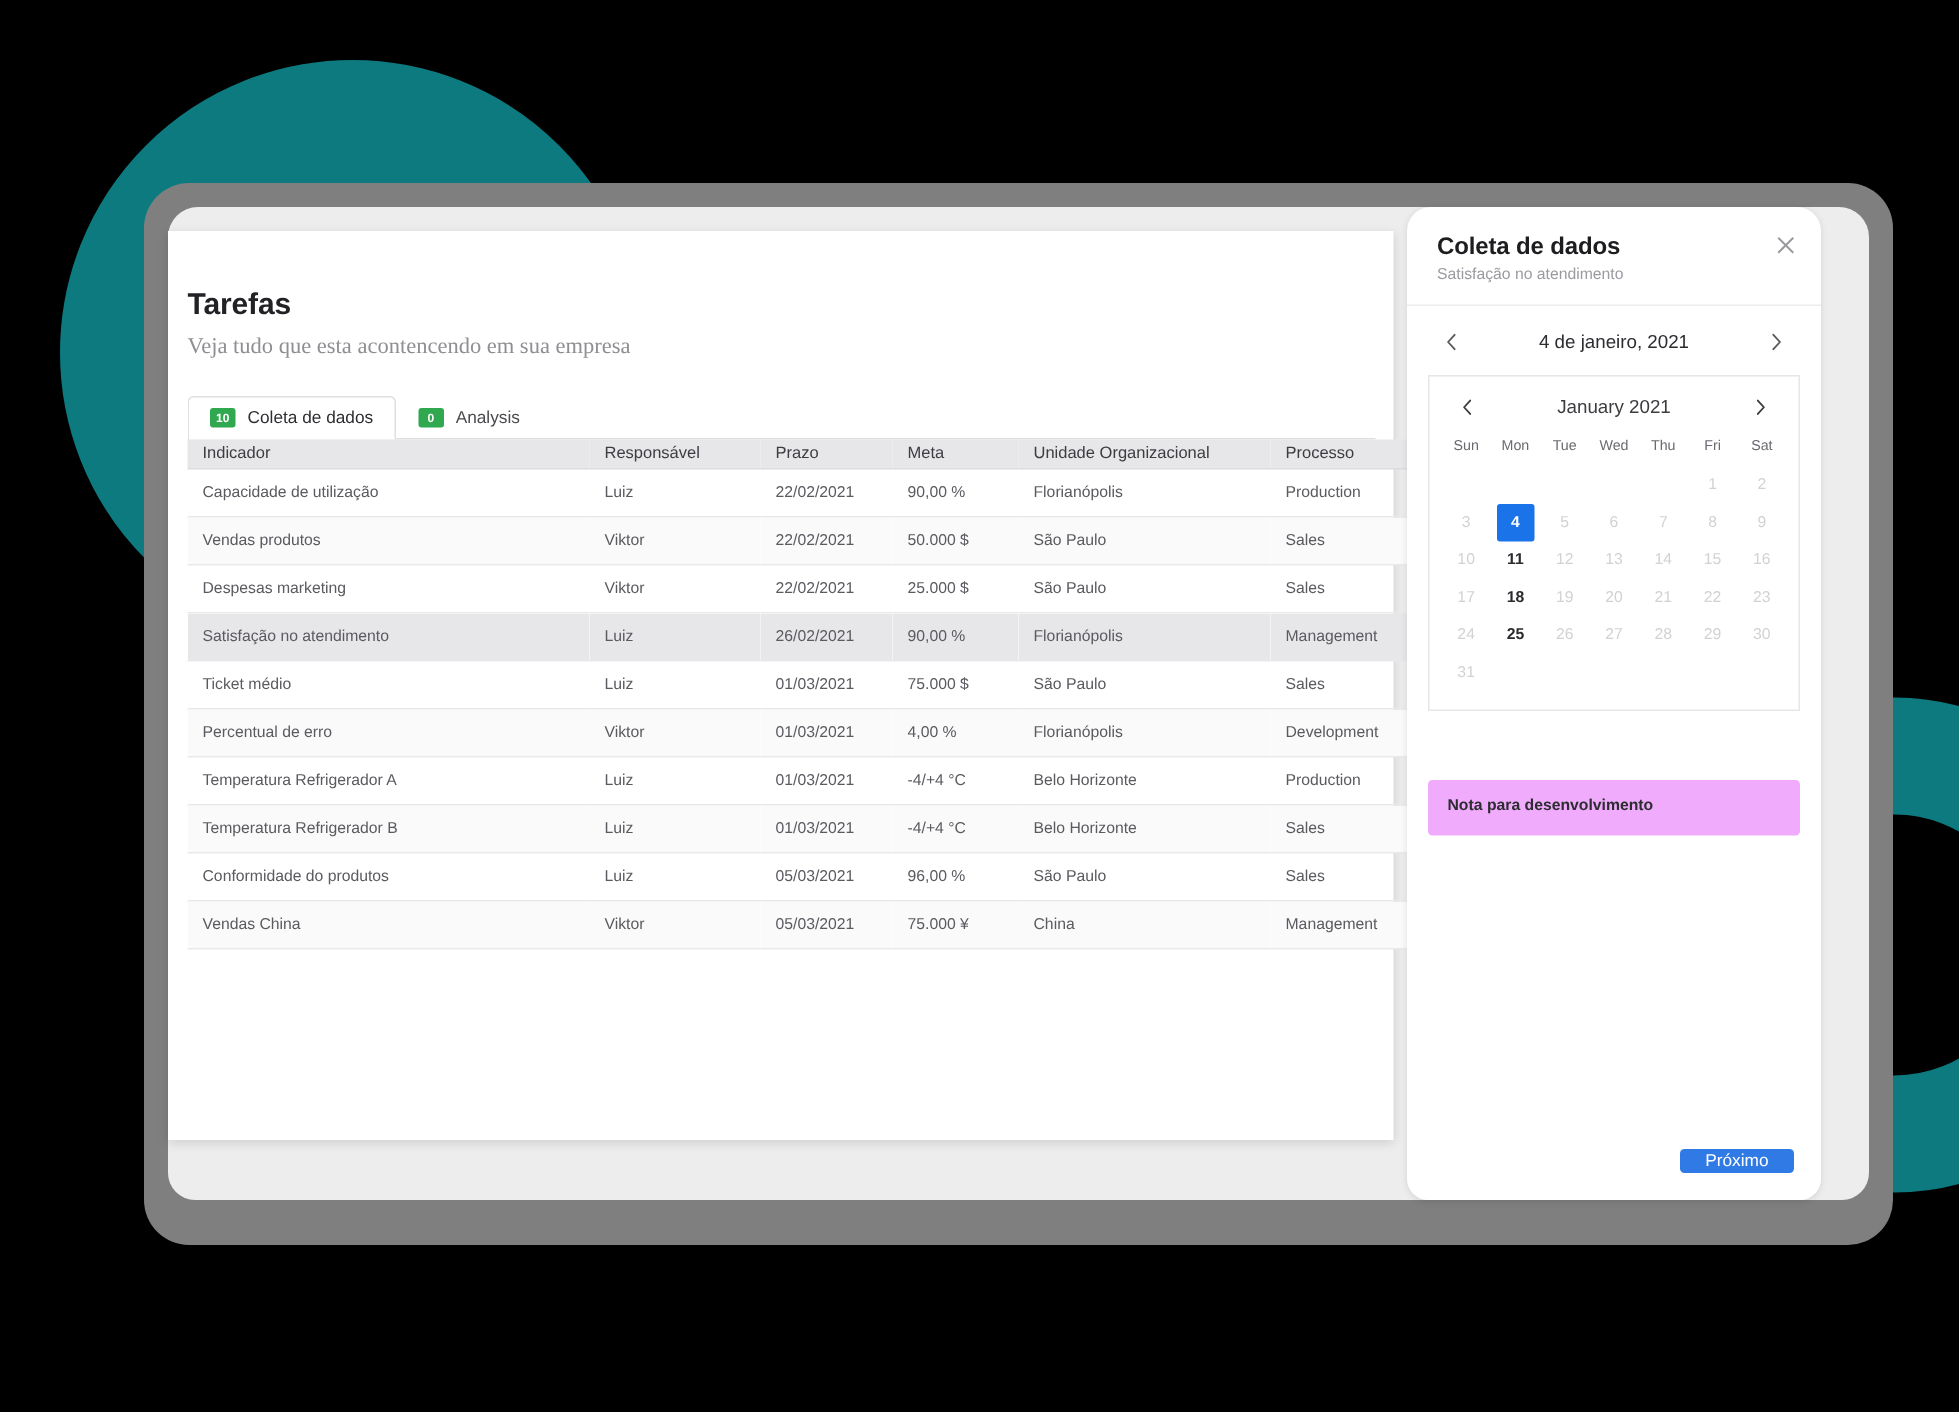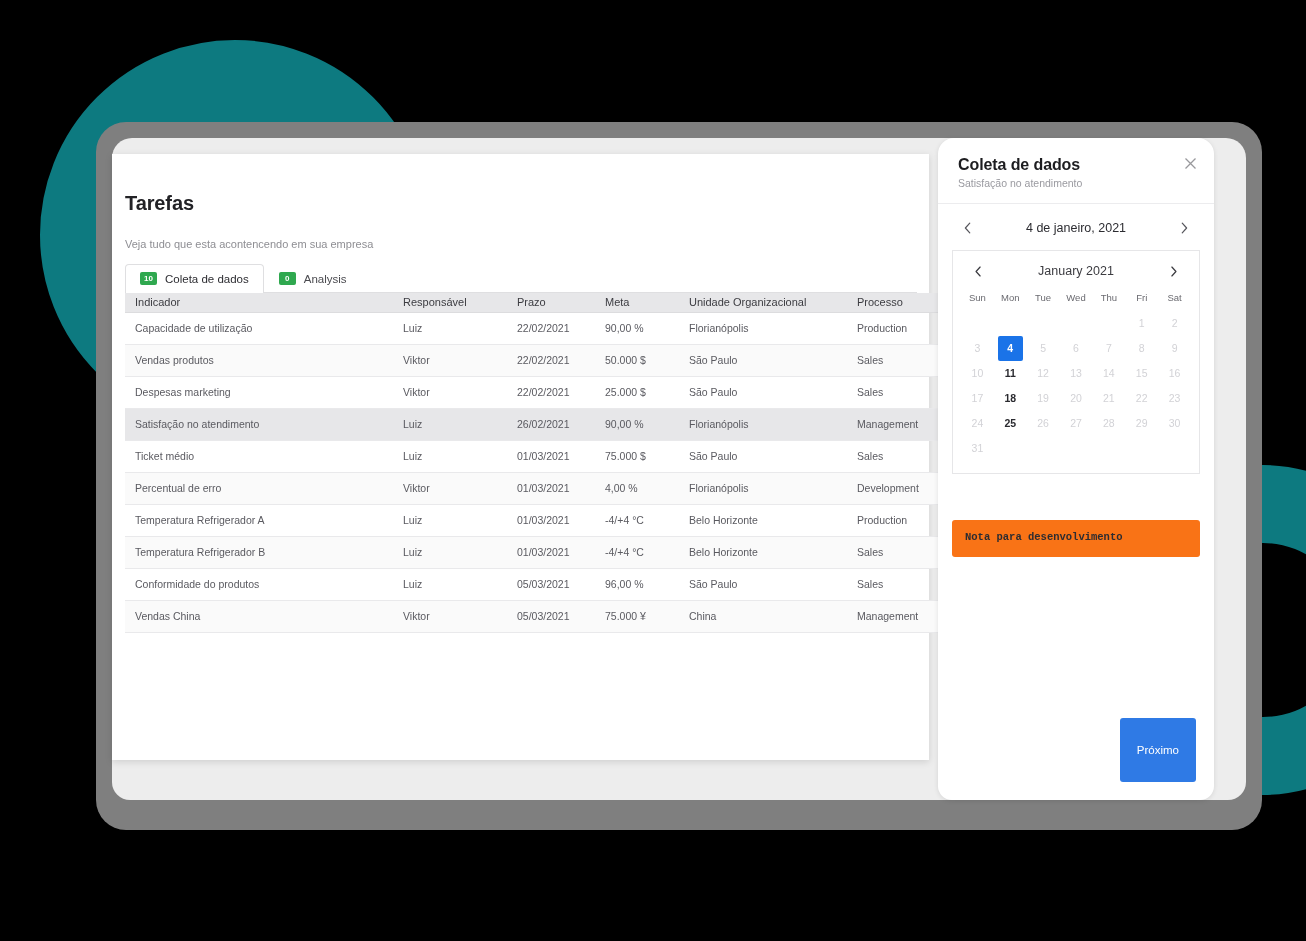--- a/index.html
+++ b/index.html
@@ -54,22 +54,22 @@
     width: 817px; height: 606px;
     background: #ffffff;
     box-shadow: 0 2px 7px rgba(0,0,0,0.13);
   }
   .page-title {
     position: absolute; left: 13px; top: 38px;
     font-size: 20px; font-weight: bold; color: #222226;
     letter-spacing: -0.1px;
   }
   .page-subtitle {
-    position: absolute; left: 13px; top: 84px;
-    font-size: 11px; color: #8e8e93;
+    position: absolute; left: 13px; top: 69px;
+    font-size: 15px; color: #8e8e93; font-family: Liberation Serif, serif;
   }
 
   
   .tabs {
     position: absolute; left: 13px; top: 110px;
     width: 792px; height: 29px;
     border-bottom: 1px solid #dfdfe1;
     display: flex; align-items: stretch;
   }
   .tab {
@@ -198,38 +198,37 @@
   .day.blank { color: transparent; }
   .day.today {
     color: #ffffff; font-weight: bold;
     background: #1a73e8;
     border-radius: 2px;
     width: 25px; margin: 0 auto;
   }
 
   .note {
     margin: 46px 14px 0 14px;
-    background: #f97316;
+    background: #f0abfc;
     border-radius: 3px;
     padding: 11px 13px 13px 13px;
-    font-family: Liberation Mono, monospace;
   }
   .note-title { font-size: 10.5px; font-weight: bold; color: #2c2c31; margin-bottom: 1px; }
   .note-body  { font-size: 10.5px; color: #4c4c52; line-height: 1.45; }
 
   .panel-footer {
     position: absolute; left: 0; right: 0; bottom: 0;
     padding: 14px 18px 18px 18px;
     display: flex; justify-content: flex-end;
   }
   .btn-primary {
     background: #2f7ae5; color: #fff;
     border: none; border-radius: 3px;
     font-size: 11.5px;
-    padding: 26px 17px;
+    padding: 2px 17px;
     cursor: pointer;
     font-family: "Liberation Sans", sans-serif;
   }
 </style>
 </head>
 <body>
 
 <div id="stage">
 
   <div class="ring ring-left"></div>

